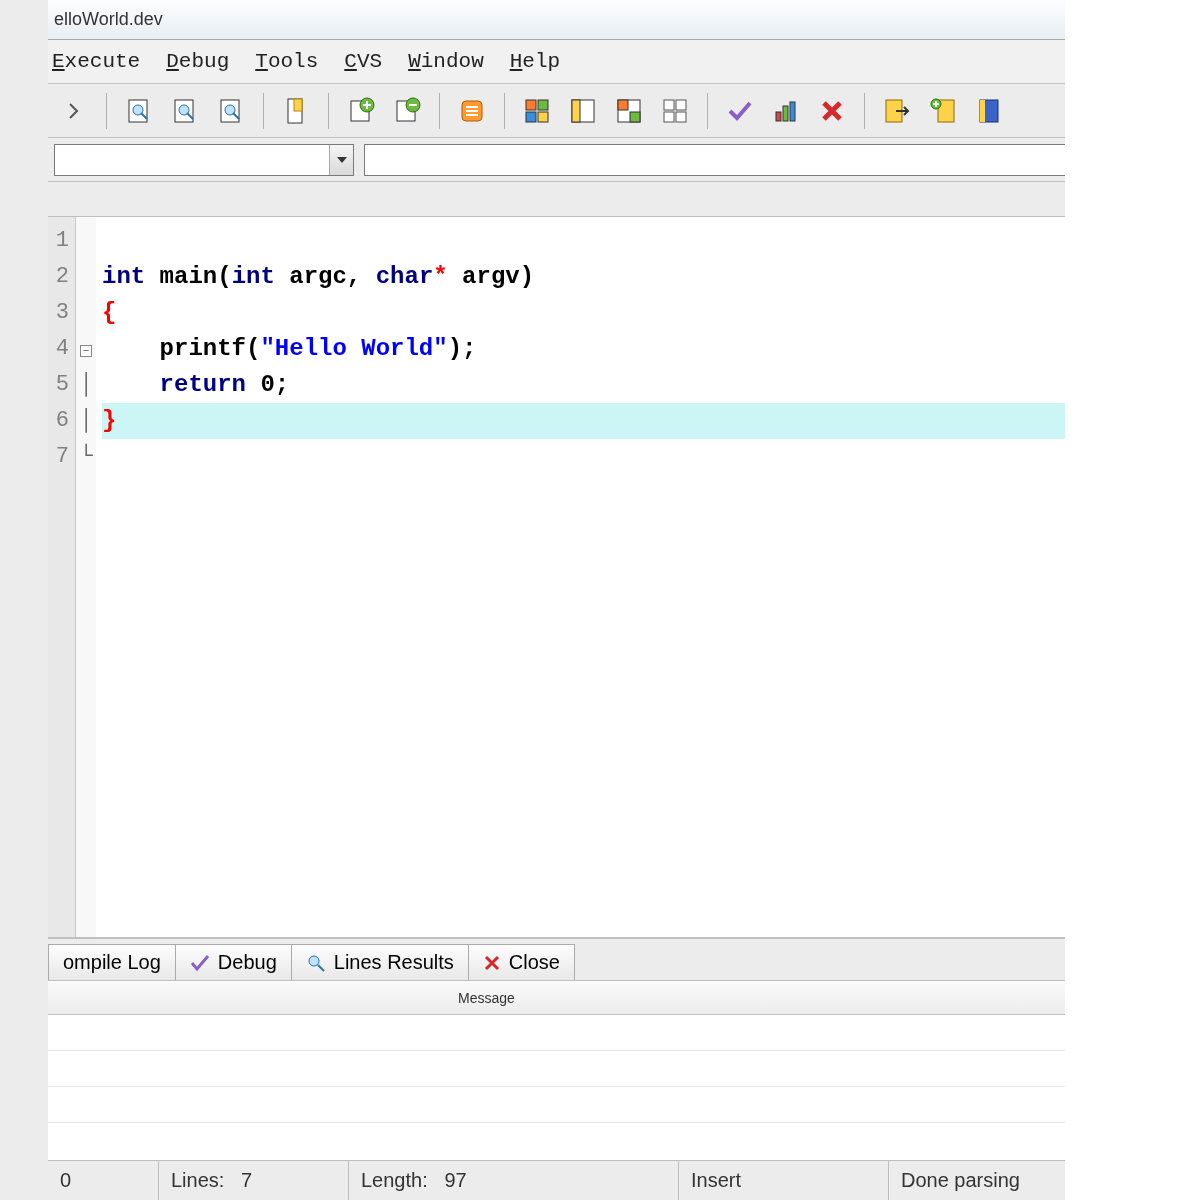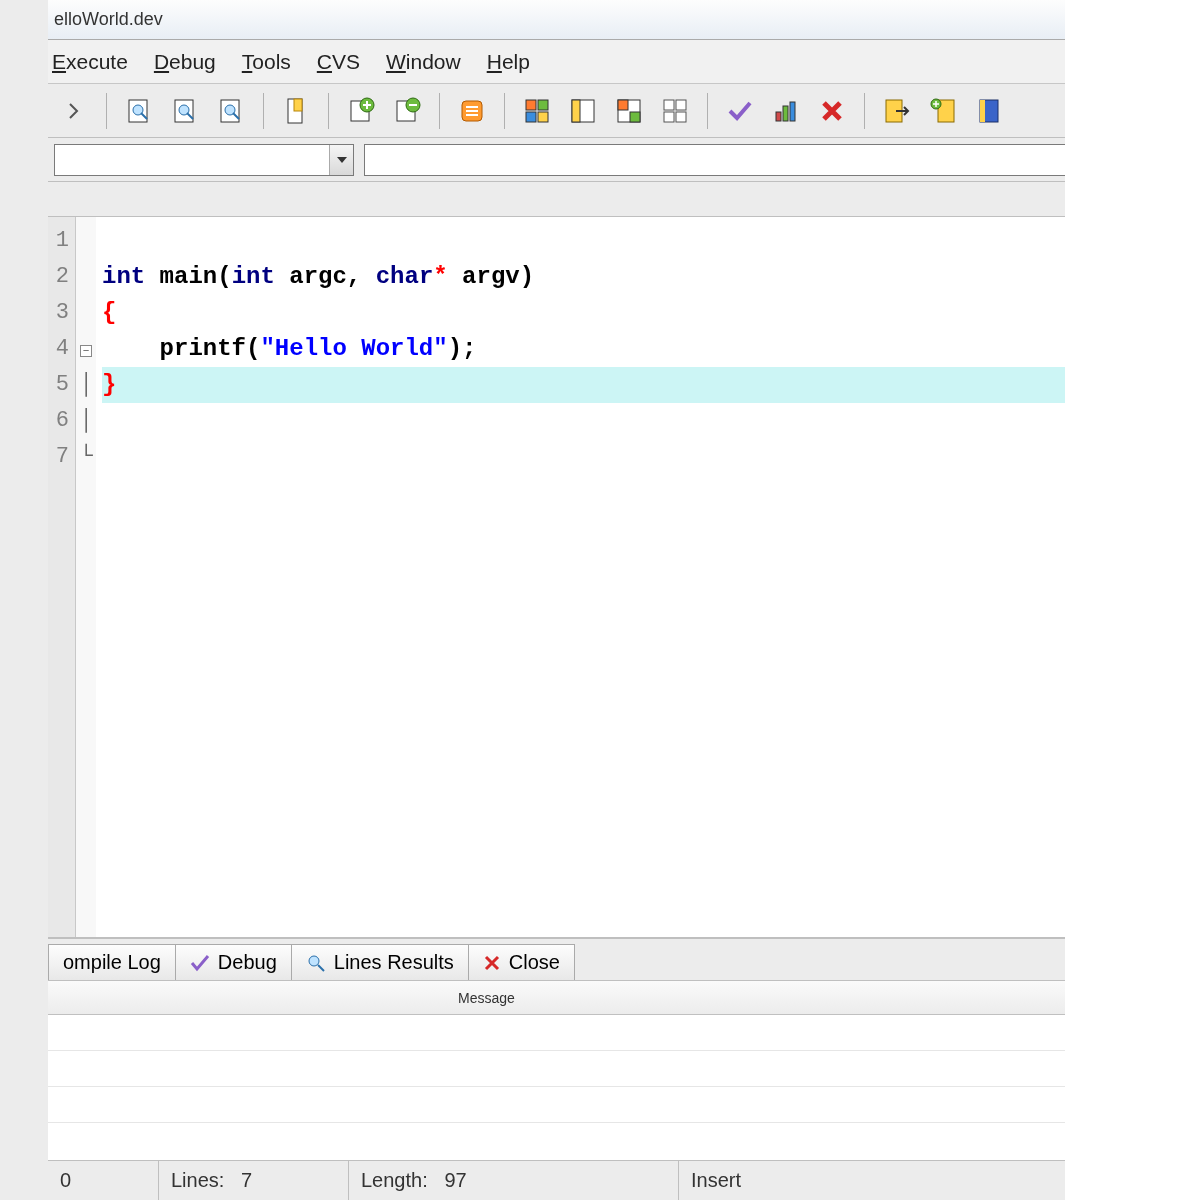--- a/index.html
+++ b/index.html
@@ -36,20 +36,21 @@
   display: flex;
   align-items: center;
   padding: 0 4px;
   gap: 26px;
 }
 .menu-item {
   font-size: 21px;
   color: #222;
   cursor: pointer;
   user-select: none;
+  font-family: Liberation Mono, monospace;
 }
 .menu-item .accel { text-decoration: underline; }
 .toolbar {
   height: 54px;
   background: #ececec;
   border-bottom: 1px solid #bfbfbf;
   display: flex;
   align-items: center;
   padding: 0 6px;
   gap: 6px;
@@ -407,20 +408,21 @@
       <div><span class="foldbox">−</span></div>
       <div>│</div>
         <div>│</div>
         <div>└</div>
     </div>
     <div class="code">
       <div class="codeline"></div>
       <div class="codeline"><span class="kw-navy">int</span><span class="kw-black"> main(</span><span class="kw-navy">int</span><span class="kw-black"> argc, </span><span class="kw-navy">char</span><span class="kw-red">*</span><span class="kw-black"> argv)</span></div>
       <div class="codeline"><span class="kw-red">{</span></div>
       <div class="codeline"><span class="kw-black">    printf(</span><span class="kw-str">"Hello World"</span><span class="kw-black">);</span></div>
+      <div class="codeline"><span class="kw-navy">    return</span><span class="kw-black"> 0;</span></div>
       <div class="codeline highlight"><span class="kw-red">}</span></div>
     </div>
   </div>
 
   <div class="bottom-tabs">
     <div class="btab">
       <span>ompile Log</span>
     </div>
     <div class="btab">
       <svg width="20" height="20">
@@ -462,17 +464,20 @@
       <span>Lines:</span>&nbsp;&nbsp;&nbsp;
       <span>7</span>
     </div>
     <div class="cell" style="width:330px">
       <span>Length:</span>&nbsp;&nbsp;&nbsp;
       <span>97</span>
     </div>
     <div class="cell" style="width:210px">
         <span>Insert</span>
       </div>
+    <div class="cell" style="flex:1">
+        <span>Done parsing</span>
+      </div>
   </div>
 
 </div>
 
 <div class="letterbox"></div>
 
 </body></html>

